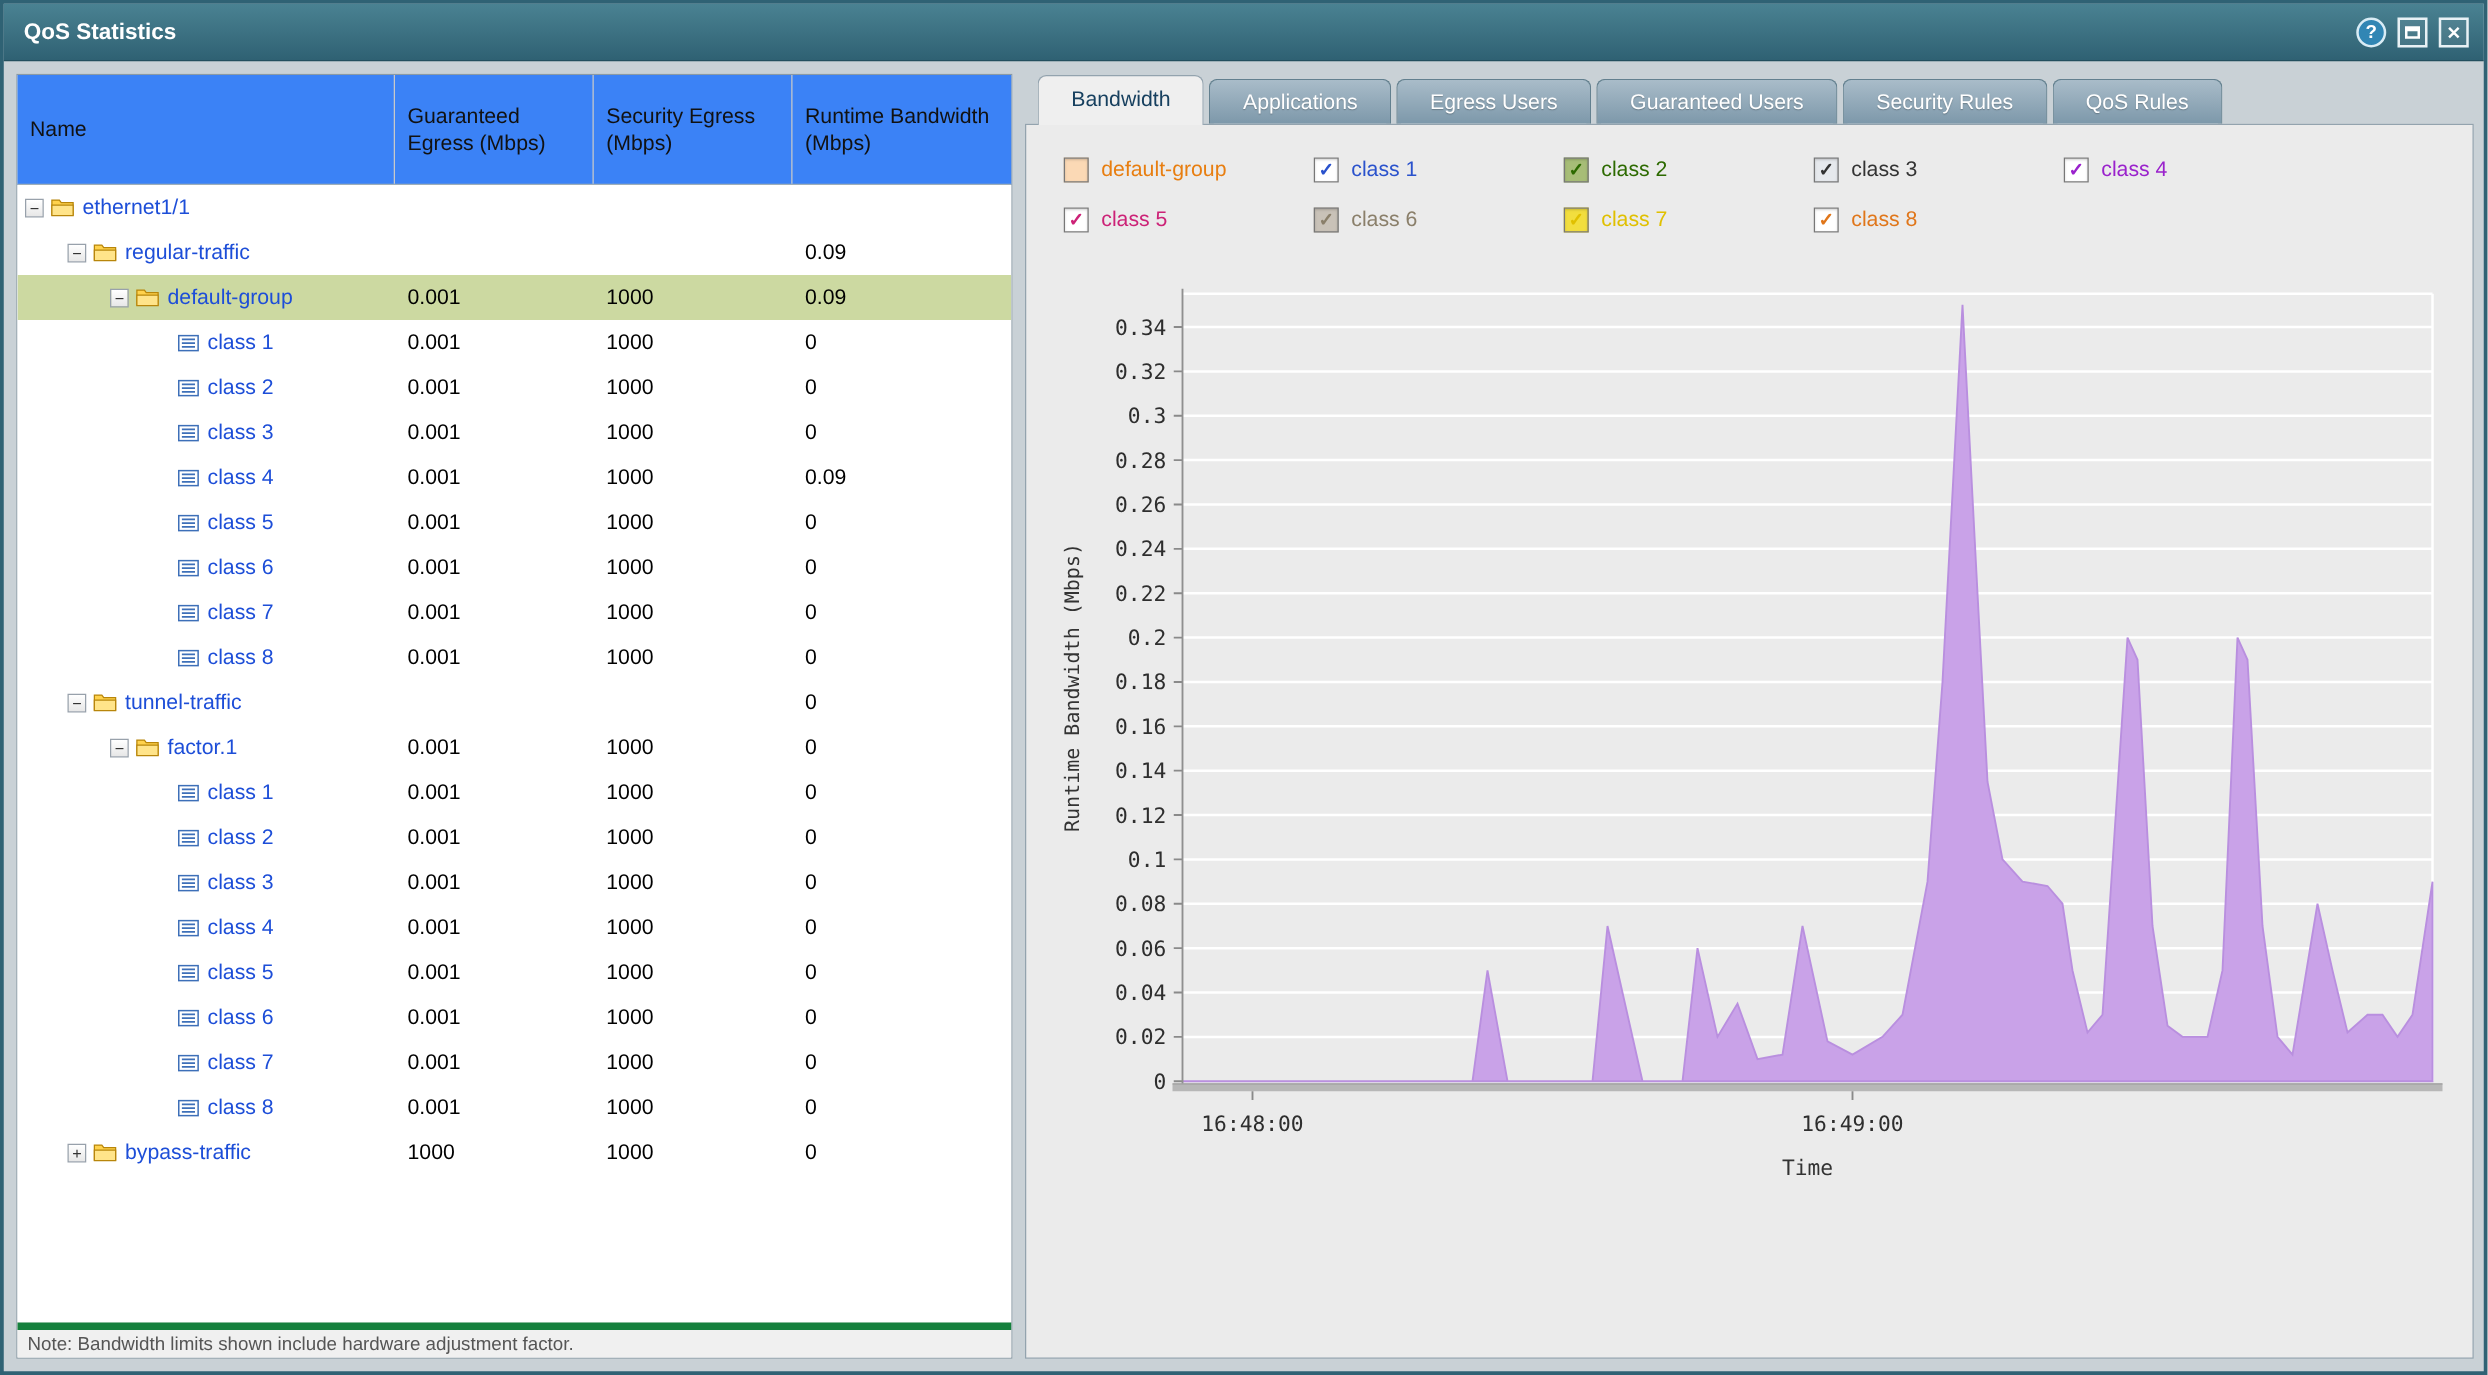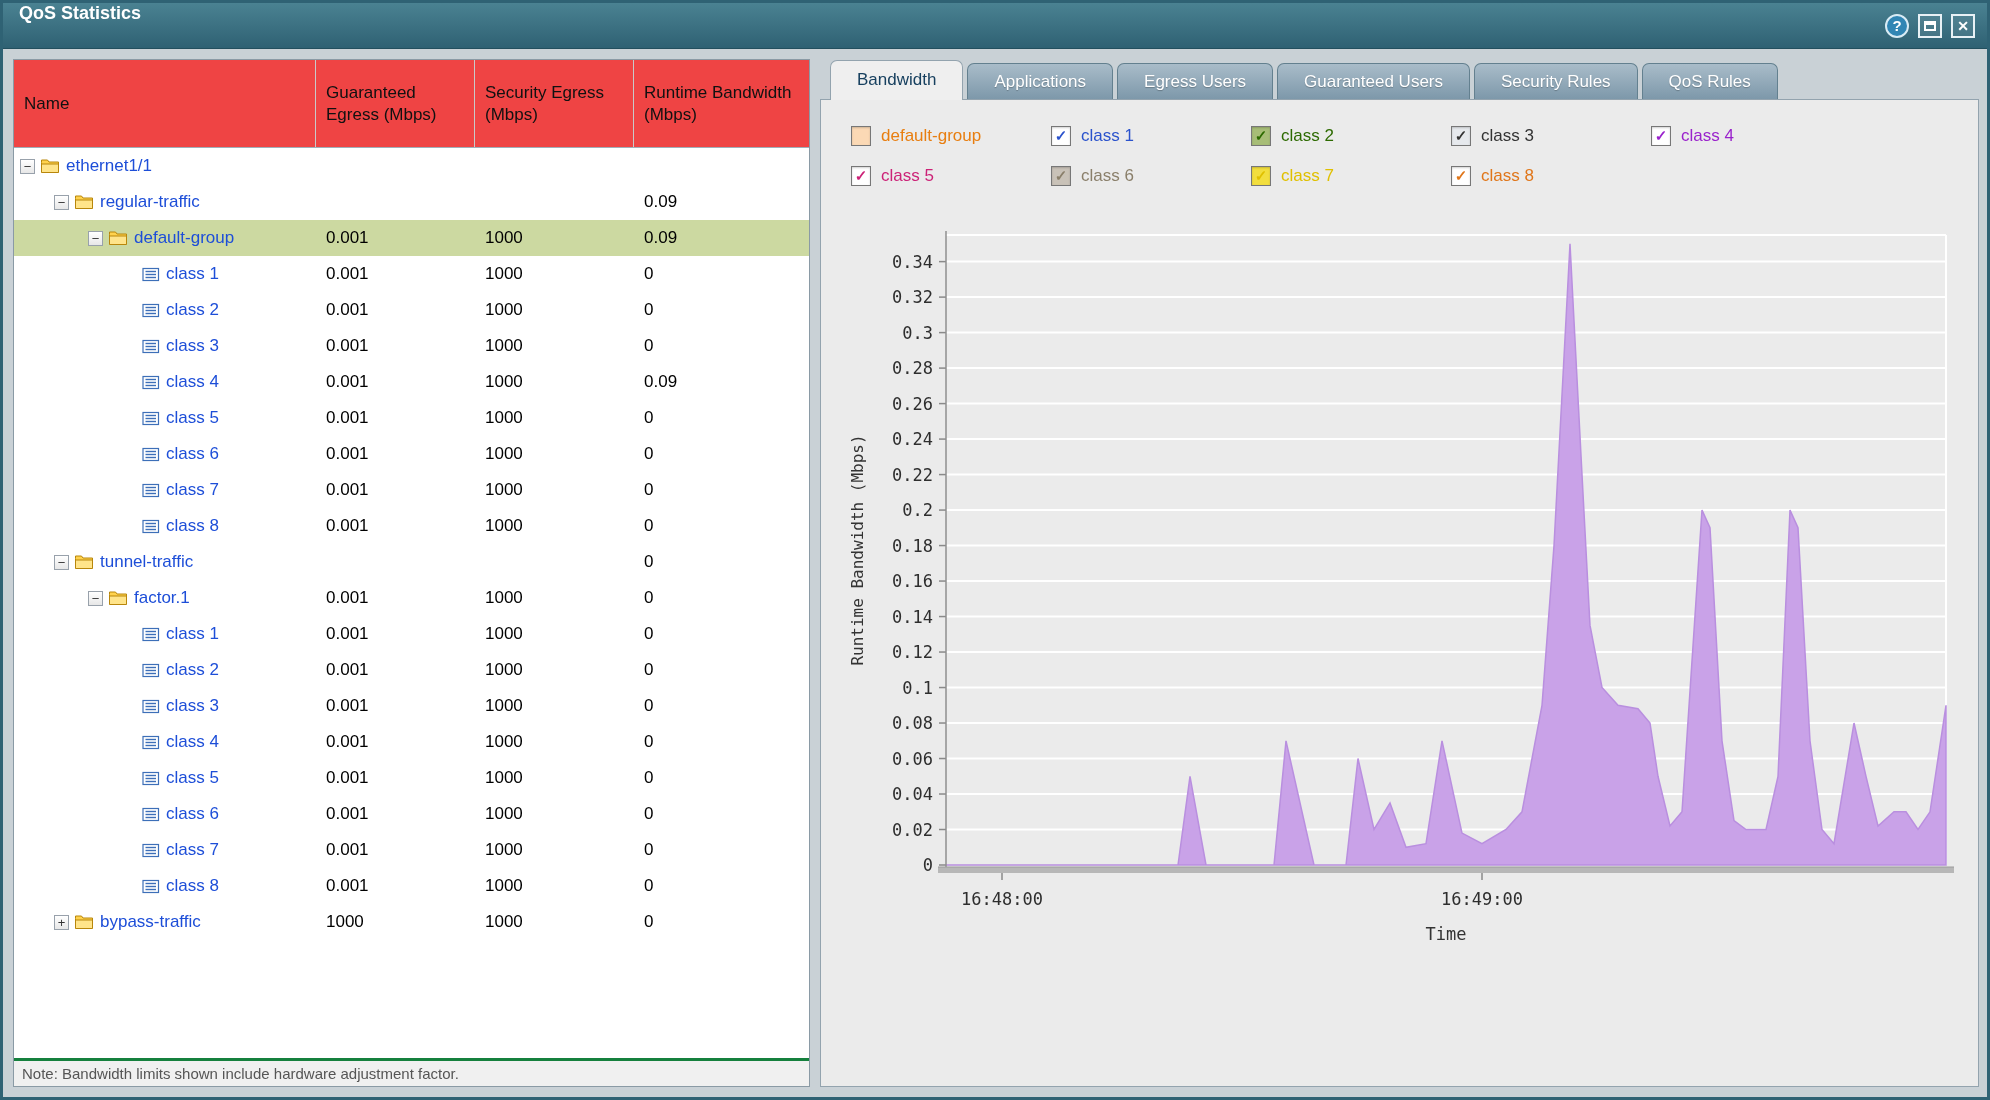--- a/index.html
+++ b/index.html
@@ -1,49 +1,49 @@
 <!DOCTYPE html>
 <html><head>
 <meta charset="utf-8">
 <style>
   *{box-sizing:border-box;margin:0;padding:0}
   html,body{width:1990px;height:1100px;overflow:hidden}
   body{font-family:"Liberation Sans",sans-serif;background:#9aa4aa}
   .window{width:1990px;height:1100px;border:3px solid #2f6274;display:flex;flex-direction:column;background:#c9d1d6}
-  .titlebar{flex:0 0 46px;display:flex;justify-content:space-between;padding:0 12px 0 16px;
+  .titlebar{flex:0 0 46px;display:flex;align-items:center;justify-content:space-between;padding:0 12px 0 16px;
     background:linear-gradient(#4a8292,#2f6173);border-bottom:1px solid #234f5e}
   .title{color:#fff;font-weight:bold;font-size:18px}
   .tb-controls{display:flex;gap:9px;align-items:center}
   .tb-btn{width:24px;height:24px;display:flex;align-items:center;justify-content:center;cursor:default}
   .help-btn{border-radius:50%;background:#3186b4;border:2px solid #d9ecf5;color:#fff;font-weight:bold;font-size:15px}
   .min-btn,.close-btn{border:2px solid #e8f1f5;background:rgba(255,255,255,.08)}
   .min-glyph{width:12px;height:10px;border:2px solid #fff;border-top-width:4px}
   .close-btn{color:#fff;font-size:14px;font-weight:bold}
   .content{flex:1;display:flex;padding:10px 8px 10px 10px;gap:10px;min-height:0}
 
   
   .left-panel{flex:0 0 797px;background:#fff;border:1px solid #8a9aa5;display:flex;flex-direction:column;min-height:0}
-  .thead{display:flex;flex:0 0 88px;background:#ef4444;border-bottom:1px solid #9fafb9}
+  .thead{display:flex;flex:0 0 88px;background:#3b82f6;border-bottom:1px solid #9fafb9}
   .th{border-right:1px solid #c9c9c9;padding:8px 10px;font-size:17px;color:#111;display:flex;align-items:center;line-height:1.25}
   .th.name{flex:0 0 302px}
   .th.c2,.th.c3{flex:0 0 159px}
   .th.c4{flex:1;border-right:none}
   .tbody{flex:1;overflow:hidden;background:#fff}
   .trow{display:flex;height:36px;align-items:center;font-size:17px}
   .trow.selected{background:#ccd9a1}
   .tcell{height:100%;display:flex;align-items:center;white-space:nowrap}
   .tcell.name{flex:0 0 302px}
   .tcell.c2,.tcell.c3{flex:0 0 159px;padding-left:10px}
   .tcell.c4{flex:1;padding-left:10px}
   .tcell.num{color:#000}
   .exp{width:15px;height:15px;flex:0 0 15px;border:1px solid #98a1ab;background:linear-gradient(#fff,#e7e7e7);
     display:flex;align-items:center;justify-content:center;font-size:13px;line-height:1;color:#333;margin-right:5px}
   .exp-spacer{width:20px;flex:0 0 20px}
   .node-label{color:#1d4ed8;margin-left:6px}
-  .note-bar{flex:0 0 28px;background:#f0f0f0;border-top:3px solid #15803d;color:#555;font-size:15px;display:flex;align-items:center;padding:0 8px}
+  .note-bar{flex:0 0 28px;background:#f0f0f0;border-top:6px solid #15803d;color:#555;font-size:15px;display:flex;align-items:center;padding:0 8px}
 
   
   .right-region{flex:1;display:flex;flex-direction:column;min-width:0}
   .tabbar{flex:0 0 40px;display:flex;align-items:flex-end;gap:4px;padding-left:10px;position:relative;z-index:2}
   .tab{height:36px;display:flex;align-items:center;padding:0 26px;background:linear-gradient(#a9bcc9,#7d98aa);
     border:1px solid #63808f;border-bottom:none;border-radius:7px 7px 0 0;color:#fff;font-weight:normal;font-size:17px;
     text-shadow:0 1px 1px rgba(0,0,0,.25);cursor:default}
   .tab.active{height:40px;background:#efefef;color:#17405f;border-color:#93a3ae;text-shadow:none;margin-bottom:-1px;padding-bottom:1px}
   .chart-panel{flex:1;background:#ebebeb;border:1px solid #93a3ae;min-height:0}
   .legend{margin:26px 0 0 30px;display:grid;grid-template-columns:repeat(5,200px);row-gap:20px}

